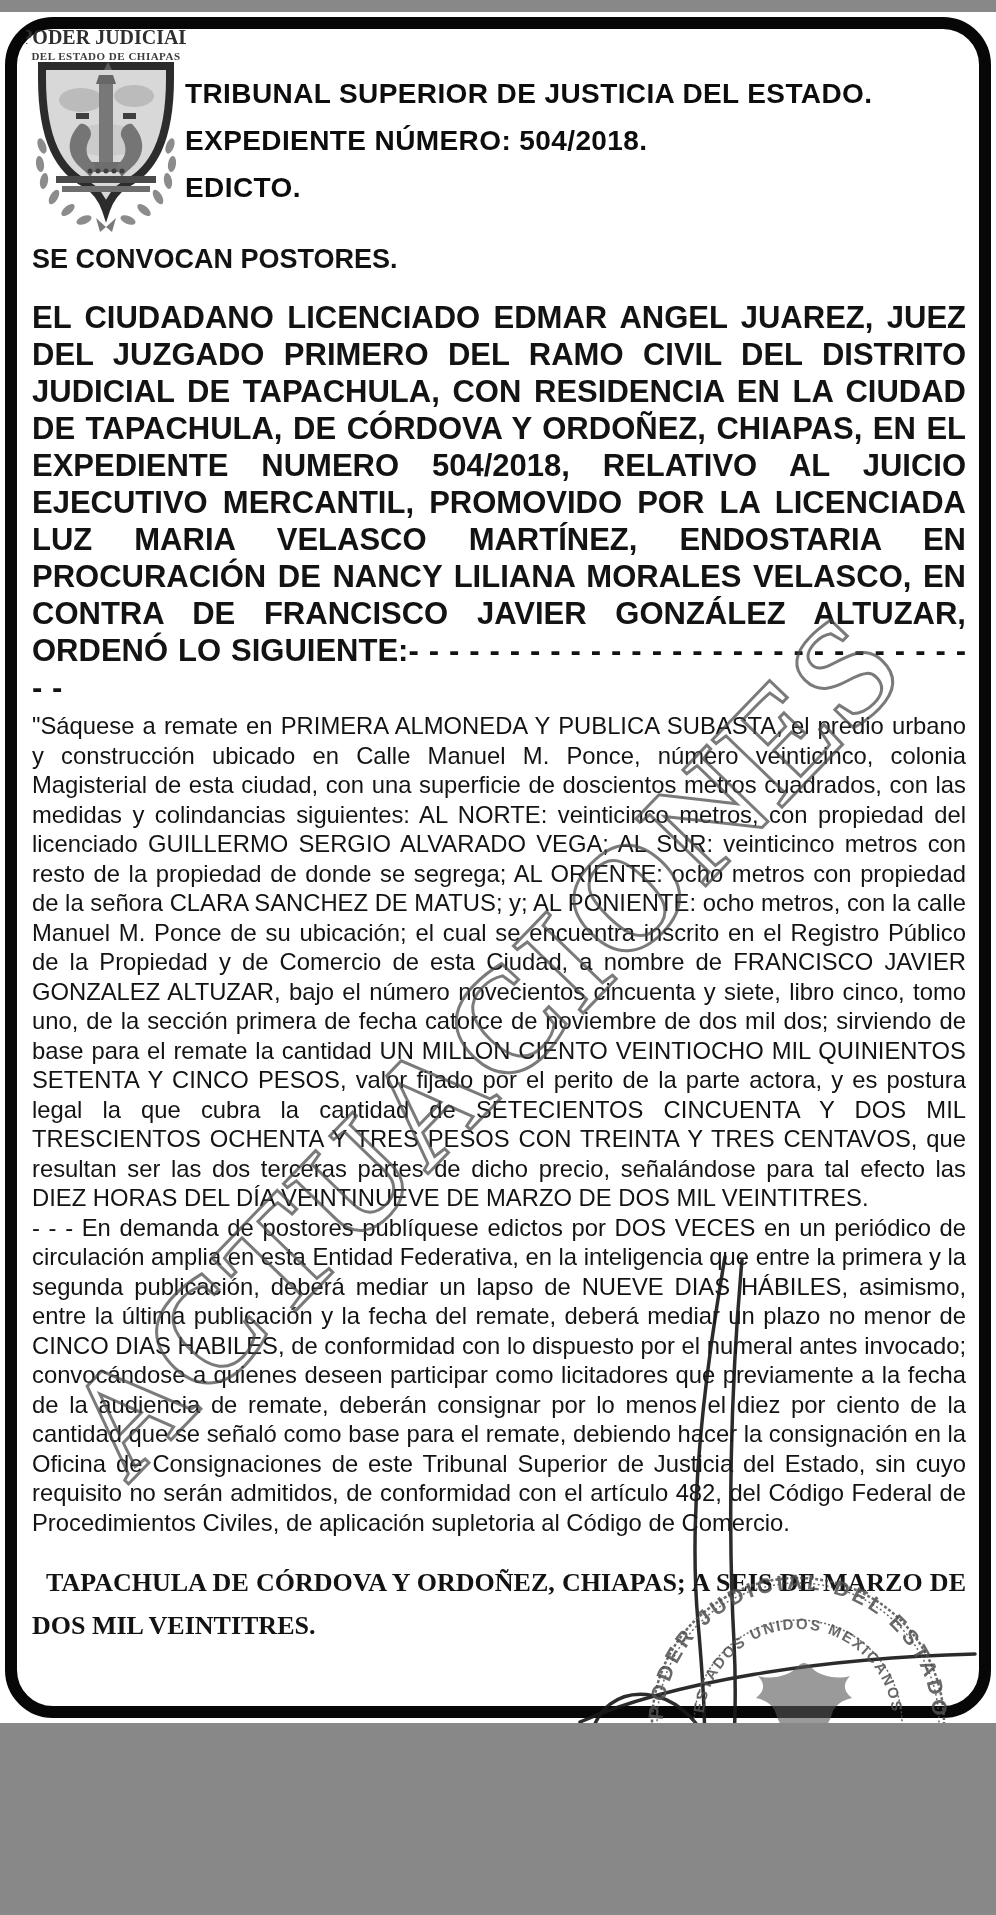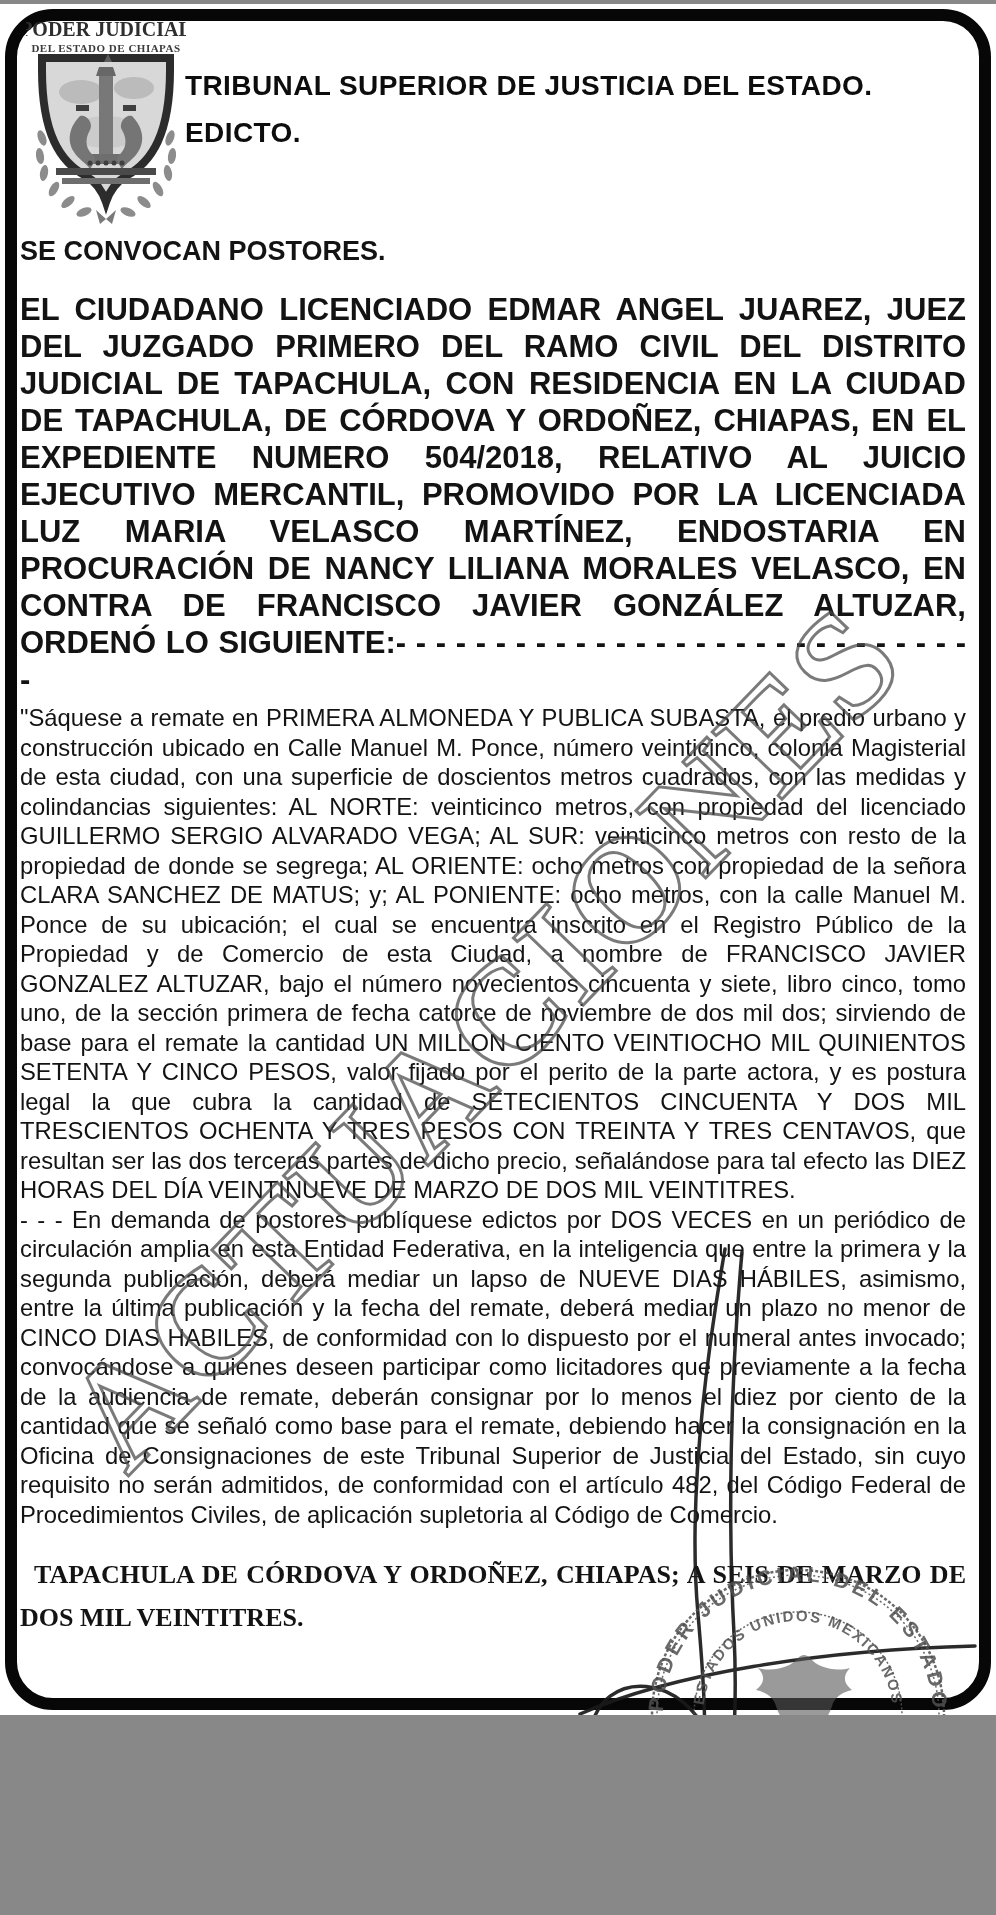--- a/index.html
+++ b/index.html
@@ -1,30 +1,30 @@
 <!DOCTYPE html>
 <html><head>
 <meta charset="utf-8">
 <style>
   html,body{margin:0;padding:0;background:#888;}
   .page{
-    position:relative;width:996px;height:1711px;margin:4px auto;
+    position:relative;width:996px;height:1711px;margin:12px auto;
     background:#ffffff;overflow:hidden;
     font-family:"Liberation Sans","DejaVu Sans",sans-serif;color:#131313;
   }
   .border-frame{
     position:absolute;inset:5px;border:12px solid #070707;border-radius:48px;
     pointer-events:none;
   }
   .logo{position:absolute;left:26px;top:8px;width:160px;height:215px;}
   .doc-header{
     position:absolute;left:185px;right:38px;top:58px;text-align:left;
     font-weight:bold;font-size:28px;line-height:47px;color:#0d0d0d;letter-spacing:.4px;
   }
-  .doc-body{position:absolute;left:20px;right:30px;top:232px;}
+  .doc-body{position:absolute;left:32px;right:30px;top:232px;}
   .convocation{font-size:27px;font-weight:bold;margin:0 0 24px 0;}
   .para{margin:0;text-align:justify;}
   .bold-para{font-size:31px;font-weight:bold;line-height:37px;margin-bottom:5px;word-spacing:1px;}
   .reg-para{font-size:23.8px;line-height:29.5px;font-weight:400;}
   .date-line{
     font-size:26px;font-weight:bold;line-height:43px;margin-top:24px;
     text-align:justify;text-indent:14px;font-family:Liberation Serif, serif;
   }
   .sig-block{width:640px;margin-left:80px;text-align:center;font-weight:bold;font-size:26px;}
   .sig-name{margin:30px 0 0 0;}
@@ -88,20 +88,21 @@
       <ellipse cx="142" cy="161" rx="4" ry="8" transform="rotate(-10 142 161)"></ellipse>
       <ellipse cx="132" cy="177" rx="4" ry="8" transform="rotate(-30 132 177)"></ellipse>
       <ellipse cx="118" cy="190" rx="4" ry="8" transform="rotate(-50 118 190)"></ellipse>
       <ellipse cx="102" cy="200" rx="4" ry="8" transform="rotate(-68 102 200)"></ellipse>
       <path d="M70,198 l10,9 l10,-9 l-4,14 l-6,-5 l-6,5 z" fill="#7a7a7a"></path>
     </g>
   </svg>
 
   <header class="doc-header">
     <div>TRIBUNAL SUPERIOR DE JUSTICIA DEL ESTADO.</div>
+    <div>EXPEDIENTE NÚMERO: 504/2018.</div>
     <div>EDICTO.</div>
   </header>
 
   <main class="doc-body">
     <p class="convocation">SE CONVOCAN POSTORES.</p>
     <p class="para bold-para">EL CIUDADANO LICENCIADO EDMAR ANGEL JUAREZ, JUEZ DEL JUZGADO PRIMERO DEL RAMO CIVIL DEL DISTRITO JUDICIAL DE TAPACHULA, CON RESIDENCIA EN LA CIUDAD DE TAPACHULA, DE CÓRDOVA Y ORDOÑEZ, CHIAPAS, EN EL EXPEDIENTE NUMERO 504/2018, RELATIVO AL JUICIO EJECUTIVO MERCANTIL, PROMOVIDO POR LA LICENCIADA LUZ MARIA VELASCO MARTÍNEZ, ENDOSTARIA EN PROCURACIÓN DE NANCY LILIANA MORALES VELASCO, EN CONTRA DE FRANCISCO JAVIER GONZÁLEZ ALTUZAR, ORDENÓ LO SIGUIENTE:- - - - - - - - - - - - - - - - - - - - - - - - - - - - - -</p>
     <p class="para reg-para">"Sáquese a remate en PRIMERA ALMONEDA Y PUBLICA SUBASTA, el predio urbano y construcción ubicado en Calle Manuel M. Ponce, número veinticinco, colonia Magisterial de esta ciudad, con una superficie de doscientos metros cuadrados, con las medidas y colindancias siguientes: AL NORTE: veinticinco metros, con propiedad del licenciado GUILLERMO SERGIO ALVARADO VEGA; AL SUR: veinticinco metros con resto de la propiedad de donde se segrega; AL ORIENTE: ocho metros con propiedad de la señora CLARA SANCHEZ DE MATUS; y; AL PONIENTE: ocho metros, con la calle Manuel M. Ponce de su ubicación; el cual se encuentra inscrito en el Registro Público de la Propiedad y de Comercio de esta Ciudad, a nombre de FRANCISCO JAVIER GONZALEZ ALTUZAR, bajo el número novecientos cincuenta y siete, libro cinco, tomo uno, de la sección primera de fecha catorce de noviembre de dos mil dos; sirviendo de base para el remate la cantidad UN MILLON CIENTO VEINTIOCHO MIL QUINIENTOS SETENTA Y CINCO PESOS, valor fijado por el perito de la parte actora, y es postura legal la que cubra la cantidad de SETECIENTOS CINCUENTA Y DOS MIL TRESCIENTOS OCHENTA Y TRES PESOS CON TREINTA Y TRES CENTAVOS, que resultan ser las dos terceras partes de dicho precio, señalándose para tal efecto las DIEZ HORAS DEL DÍA VEINTINUEVE DE MARZO DE DOS MIL VEINTITRES.</p>
     <p class="para reg-para">- - - En demanda de postores publíquese edictos por DOS VECES en un periódico de circulación amplia en esta Entidad Federativa, en la inteligencia que entre la primera y la segunda publicación, deberá mediar un lapso de NUEVE DIAS HÁBILES, asimismo, entre la última publicación y la fecha del remate, deberá mediar un plazo no menor de CINCO DIAS HABILES, de conformidad con lo dispuesto por el numeral antes invocado; convocándose a quienes deseen participar como licitadores que previamente a la fecha de la audiencia de remate, deberán consignar por lo menos el diez por ciento de la cantidad que se señaló como base para el remate, debiendo hacer la consignación en la Oficina de Consignaciones de este Tribunal Superior de Justicia del Estado, sin cuyo requisito no serán admitidos, de conformidad con el artículo 482, del Código Federal de Procedimientos Civiles, de aplicación supletoria al Código de Comercio.</p>
     <p class="date-line">TAPACHULA DE CÓRDOVA Y ORDOÑEZ, CHIAPAS; A SEIS DE MARZO DE DOS MIL VEINTITRES.</p>
     <div class="sig-block">

